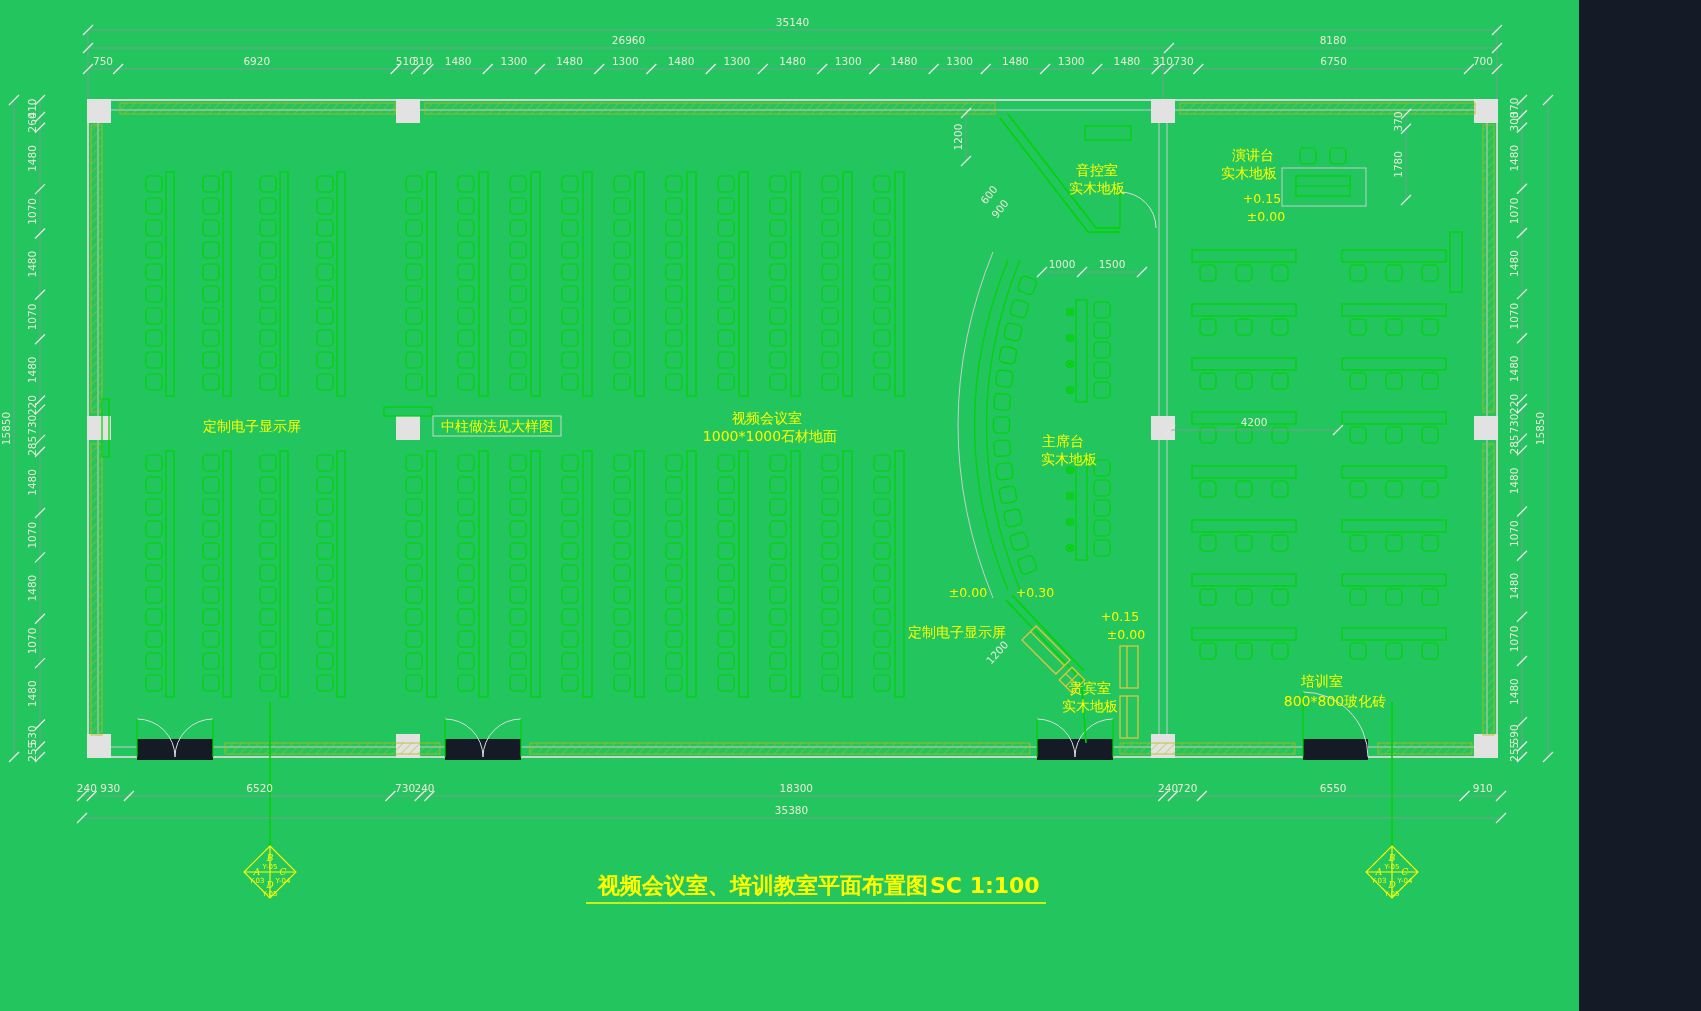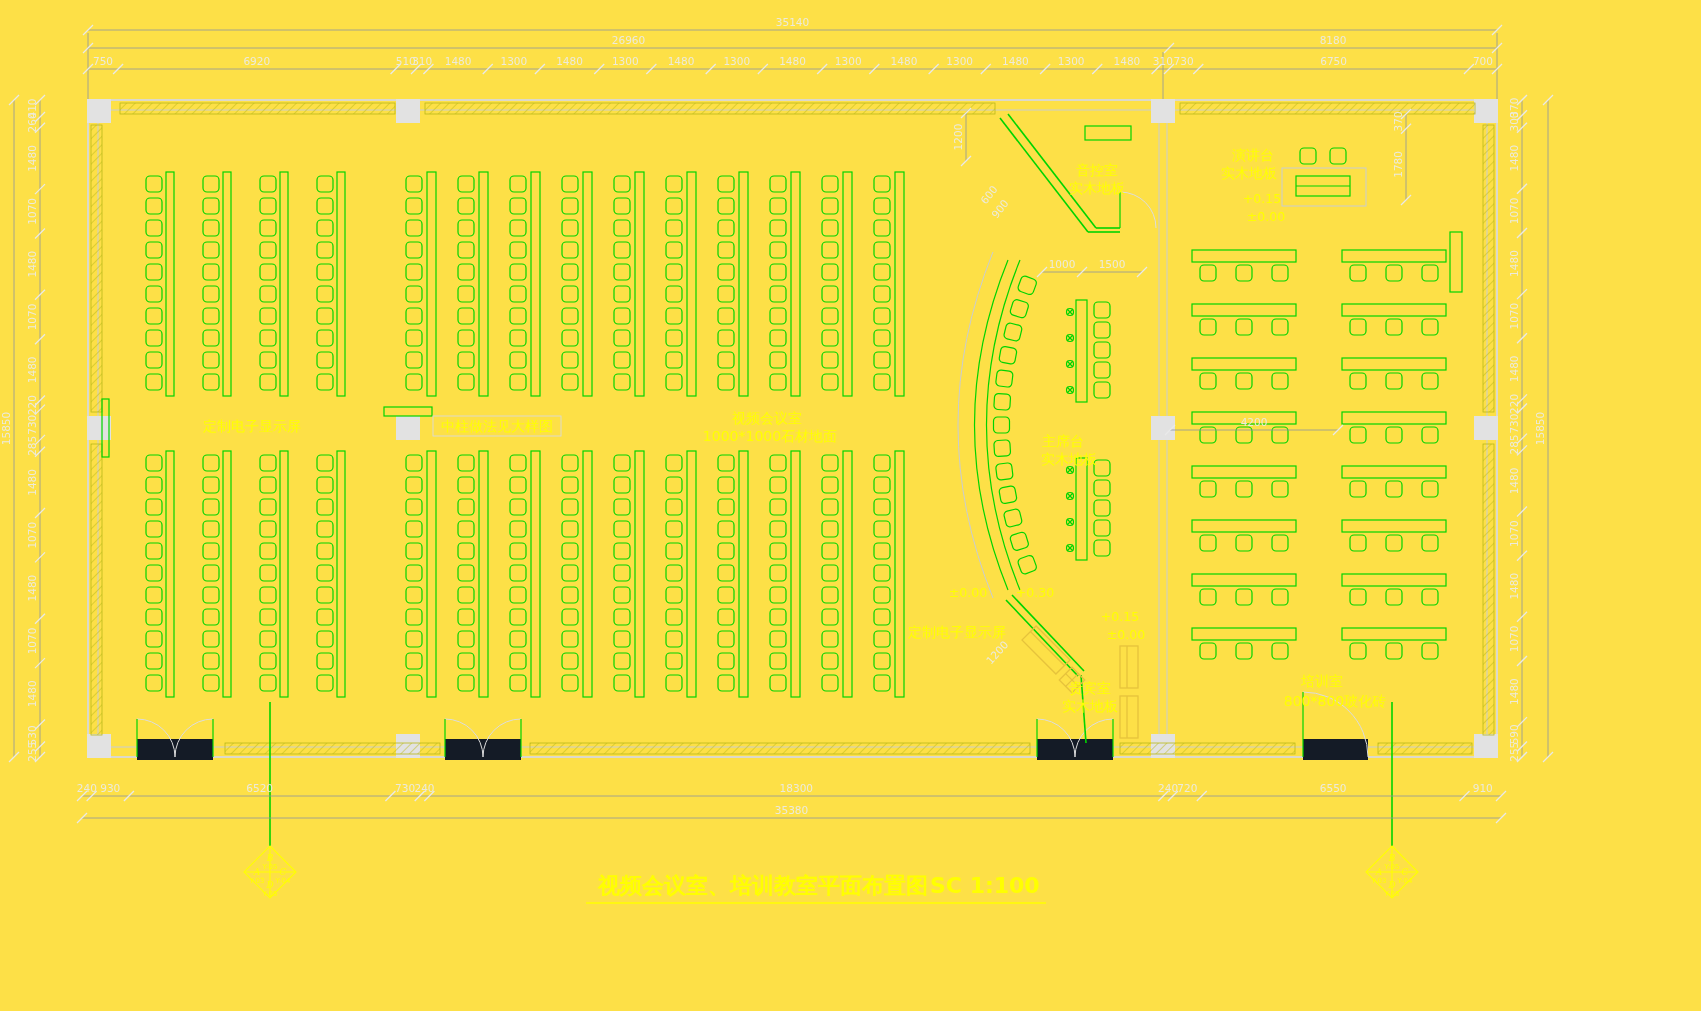--- a/index.html
+++ b/index.html
@@ -1,16 +1,16 @@
 <!DOCTYPE html>
 <html><head>
 <meta charset="utf-8">
 <style>
   html,body{margin:0;padding:0;background:#141b26;}
-  .stage{position:relative;width:1701px;height:1011px;background:#fde047;overflow:hidden;}
+  .stage{position:relative;width:1579px;height:1011px;background:#22c55e;overflow:hidden;}
   svg{display:block;}
   text{user-select:none;}
   .dimline{stroke:#8d94a0;stroke-width:.8;fill:none;}
   .tick{stroke:#e9e9e9;stroke-width:1.3;}
   .dimtext{fill:#eceadc;font:10.5px "DejaVu Sans",sans-serif;}
   .wall{stroke:#d9d9d9;stroke-width:1.8;fill:none;}
   .wallthin{stroke:#c9ccd2;stroke-width:1;fill:none;}
   .col{fill:#e2e2e2;stroke:none;}
   .win{fill:url(#hatch);stroke:#b9b91a;stroke-width:.8;}
   .furn{stroke:#00d400;fill:none;stroke-width:1.2;}

